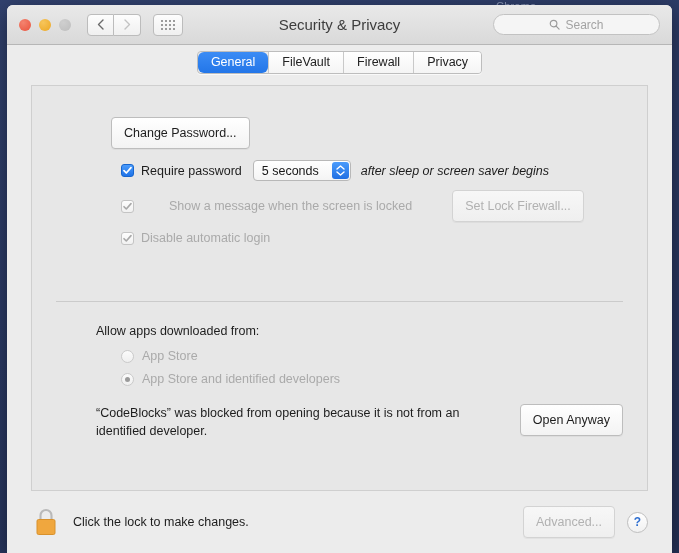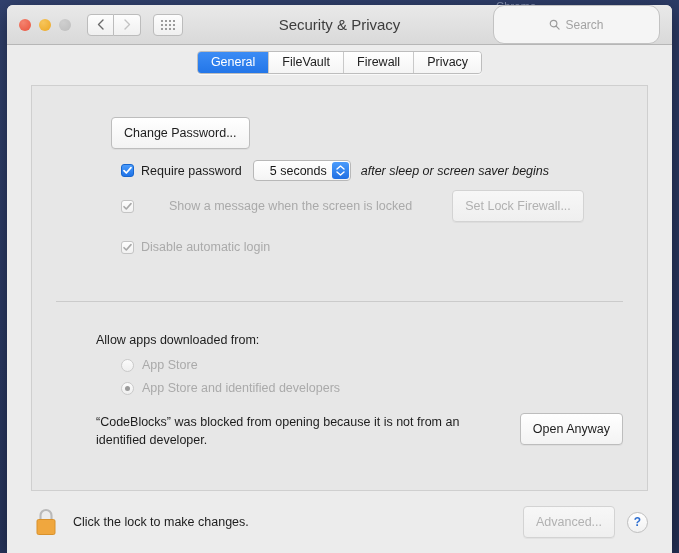--- a/index.html
+++ b/index.html
@@ -79,21 +79,21 @@
   }
   .dotgrid i { width: 2px; height: 2px; background: #7d7d7d; border-radius: 50%; display: block; }
 
   .win-title {
     position: absolute; left: 0; right: 0; text-align: center;
     font-size: 15px; color: #3d3d3d;
     pointer-events: none;
   }
   .searchbox {
     margin-left: auto;
-    width: 167px; height: 39px;
+    width: 167px; height: 21px;
     background: #f5f5f5;
     border: 1px solid #c2c2c2;
     border-radius: 11px;
     display: flex; align-items: center; justify-content: center;
     gap: 5px;
     position: relative; z-index: 2;
   }
   .searchbox .mag { width: 11px; height: 11px; display: block; }
   .searchbox .ph { font-size: 12px; color: #a3a3a3; }
 
@@ -110,21 +110,21 @@
     overflow: hidden;
     box-shadow: 0 1px 0 rgba(255,255,255,.7);
   }
   .tab {
     padding: 0 13px;
     height: 21px; line-height: 21px;
     font-size: 12.5px; color: #222;
     background: linear-gradient(#ffffff, #f4f4f4);
     border-left: 1px solid #c9c9c9;
   }
-  .tab:first-child { border-left: none; }
+  .tab:first-child { border-left: none; border-radius: 6px; }
   .tab.active {
     background: linear-gradient(#3b8cf5, #2376e8);
     color: #fff;
   }
 
   
   .panel {
     margin: 6px 24px 0 24px;
     background: #e7e7e7;
     border: 1px solid #cfcfcf;
@@ -158,21 +158,21 @@
   .cb.off-dim { background: linear-gradient(#fdfdfd,#f1f1f1); border: 1px solid #c4c4c4; }
   .cb svg { display: block; }
 
   .popup {
     height: 21px;
     min-width: 98px;
     background: linear-gradient(#ffffff, #f4f4f4);
     border: 1px solid #b8b8b8;
     border-radius: 4px;
     display: inline-flex; align-items: center;
-    padding-left: 16px;
+    padding-left: 8px;
     font-size: 12.5px; color: #171717;
     position: relative;
     overflow: hidden;
   }
   .popup .stepper {
     position: absolute; right: 1px; top: 1px; bottom: 1px;
     width: 17px;
     background: linear-gradient(#4a9bfb, #1f6fe3);
     border-radius: 3px;
     display: flex; flex-direction: column; align-items: center; justify-content: center;
@@ -308,21 +308,21 @@
     <div class="row" style="margin-top:9px; padding-left:89px;gap:28px;">
       <span class="cb off-dim">
         <svg width="9" height="9" viewBox="0 0 9 9">
           <path d="M1 4.7 L3.3 7 L8 1.6" fill="none" stroke="#a8a8a8" stroke-width="1.6" stroke-linecap="round" stroke-linejoin="round"></path>
         </svg>
       </span>
       <span class="txt dim" style="margin-left:7px;">Show a message when the screen is locked</span>
       <span class="btn disabled" style="margin-left:12px;">Set Lock Firewall...</span>
     </div>
 
-    <div class="row" style="margin-top:18px; padding-left:89px;align-items:flex-end;">
+    <div class="row" style="margin-top:9px; padding-left:89px;align-items:flex-end;">
       <span class="cb off-dim">
         <svg width="9" height="9" viewBox="0 0 9 9">
           <path d="M1 4.7 L3.3 7 L8 1.6" fill="none" stroke="#a8a8a8" stroke-width="1.6" stroke-linecap="round" stroke-linejoin="round"></path>
         </svg>
       </span>
       <span class="txt dim" style="margin-left:7px;">Disable automatic login</span>
     </div>
 
     <div class="sep" style="top:215px;"></div>
 

